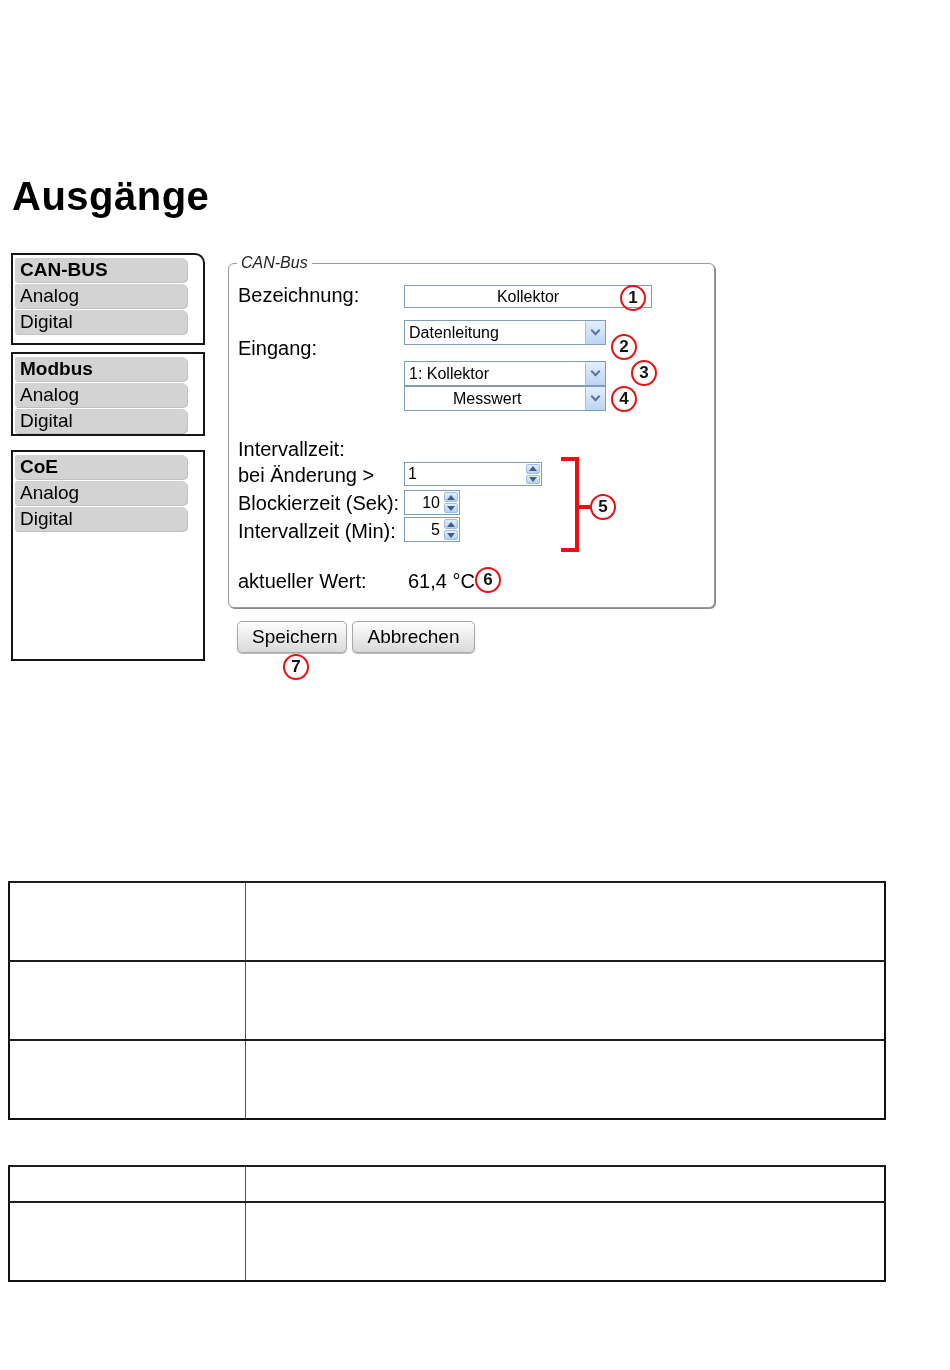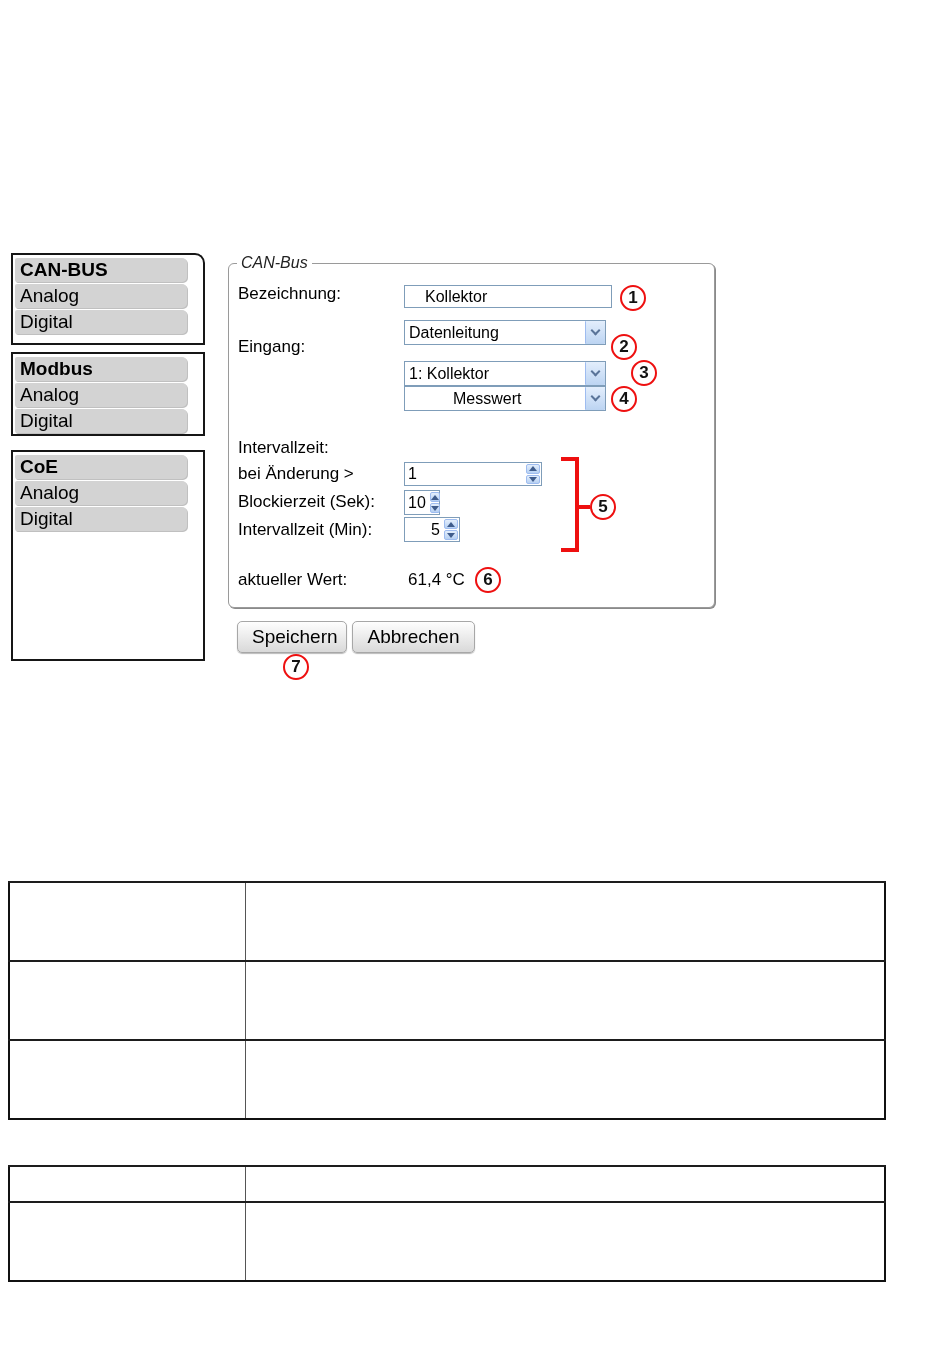--- a/index.html
+++ b/index.html
@@ -18,26 +18,26 @@
   .nav-item { width:172px; height:24px; line-height:24px; background:#d3d3d3; margin-bottom:2px;
               padding-left:5px; font-size:19px; border-radius:2px 5px 5px 2px;
               box-shadow:1px 1px 0 #c0c0c0; cursor:pointer; }
   .nav-item.hdr { font-weight:bold; }
 
   
   .panel { position:absolute; left:228px; top:263px; width:487px; height:345px;
            border:1px solid #9a9a9a; border-radius:6px; box-shadow:1px 1px 0 #8a8a8a; background:#fff; }
   .legend { position:absolute; left:8px; top:-10px; background:#fff; padding:0 4px;
             font-size:16px; font-style:italic; color:#222; }
-  .lbl { position:absolute; left:9px; font-size:17px; white-space:nowrap; }
-
-  
-  .txt-input { position:absolute; left:175px; top:21px; width:208px; height:23px;
+  .lbl { position:absolute; left:9px; font-size:20px; white-space:nowrap; }
+
+  
+  .txt-input { position:absolute; left:175px; top:21px; width:248px; height:23px;
                border:1px solid #7f9db9; font-family:"Liberation Sans",sans-serif;
-               font-size:16px; padding:0 20px; color:#000; background:#fff; }
+               font-size:16px; padding:0 20px; color:#000; background:#fff;text-align:center; }
 
   
   .combo { position:absolute; left:175px; width:202px; height:25px; border:1px solid #7f9db9;
            background:#fff; display:flex; align-items:stretch; cursor:pointer; }
   .combo-text { flex:1; font-size:16px; line-height:23px; padding-left:4px; overflow:hidden; white-space:nowrap; }
   .combo-btn { width:20px; background:linear-gradient(#e3eefc,#bcd4f2); border-left:1px solid #9ebcf0;
                display:flex; align-items:center; justify-content:center; border-radius:1px; }
   .chev { width:7px; height:7px; border-right:2px solid #5a7499; border-bottom:2px solid #5a7499;
           transform:rotate(45deg); margin-top:-4px; }
 
@@ -85,20 +85,21 @@
   .spec col.c1 { width:236px; }
   .t1 tr { height:79px; }
   .t2 tr.r1 { height:36px; }
   .t2 tr.r2 { height:79px; }
 </style>
 </head>
 <body>
 
 <div class="page">
 
+  <div class="title">Ausgänge</div>
 
   <div class="nav-box b1">
     <div class="nav-item hdr">CAN-BUS</div>
     <div class="nav-item">Analog</div>
     <div class="nav-item">Digital</div>
   </div>
 
   <div class="nav-box b2">
     <div class="nav-item hdr">Modbus</div>
     <div class="nav-item">Analog</div>
@@ -151,21 +152,21 @@
         <span class="spin-btn">
             <span class="arr-up"></span>
           </span>
         <span class="spin-btn">
             <span class="arr-dn"></span>
           </span>
       </span>
     </div>
 
     <div class="lbl" style="top:228px;">Blockierzeit (Sek):</div>
-    <div class="spin right" style="top:226px; width:36px; height:25px;">
+    <div class="spin right" style="top:226px; width:56px; height:25px;">
       <span class="spin-text">10</span>
       <span class="spin-btns">
         <span class="spin-btn">
             <span class="arr-up"></span>
           </span>
         <span class="spin-btn">
             <span class="arr-dn"></span>
           </span>
       </span>
     </div>

